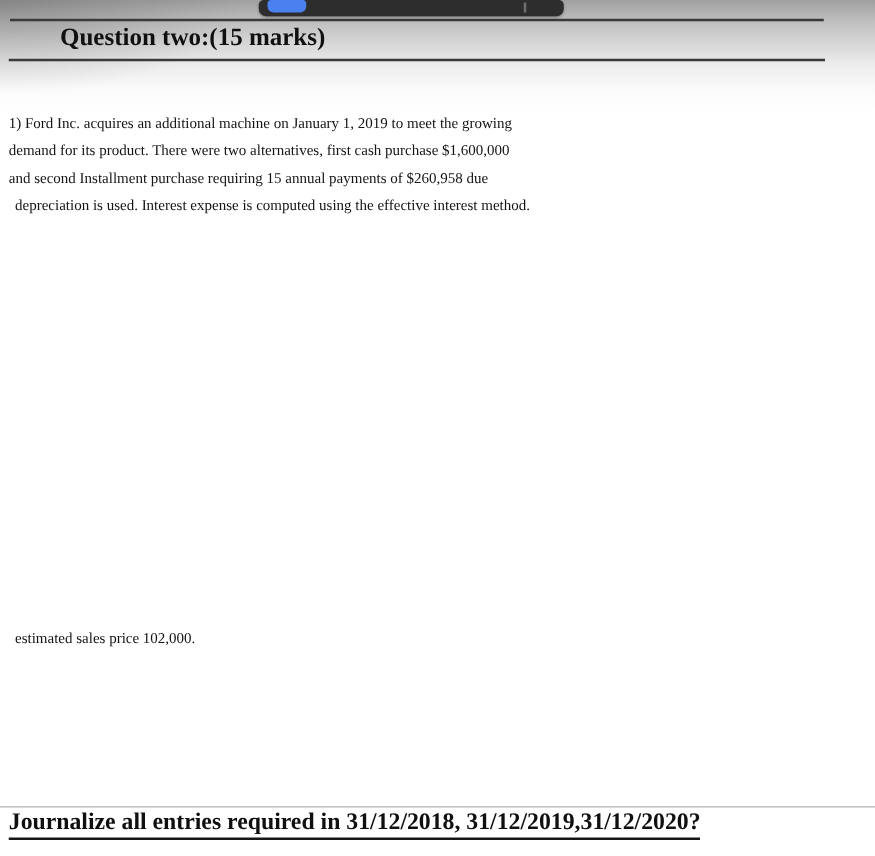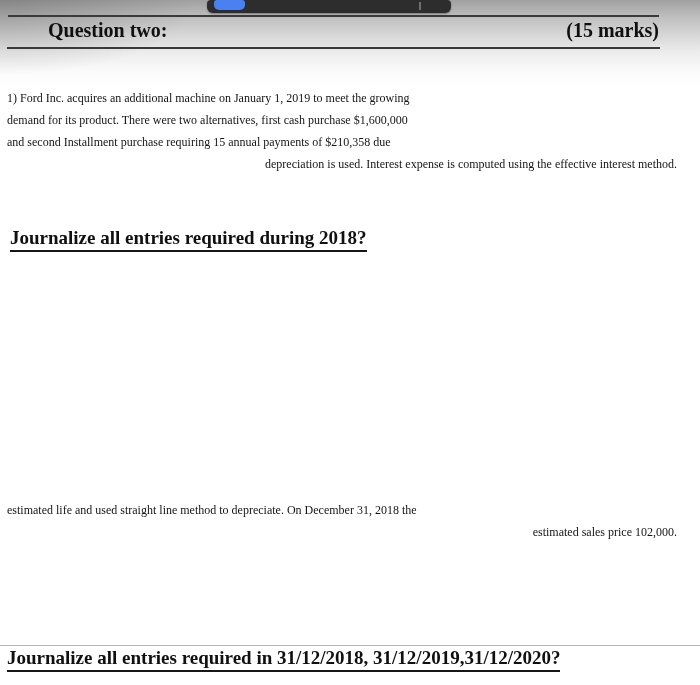--- a/index.html
+++ b/index.html
@@ -36,31 +36,31 @@
   }
 
   .rule-dark {
     position: absolute; height: 2px; background: #3a3a3a;
   }
   .rule-top    { left: 8px; top: 15px; width: 651px; }
   .rule-bottom { left: 7px; top: 47px; width: 653px; }
 
   .header-row {
     position: absolute; left: 8px; top: 19px; width: 651px;
-    display: flex; justify-content: space-between; align-items: baseline;
+    display: flex; align-items: baseline;
     font-weight: bold; font-size: 20px; color: #101010;
   }
   .header-row .title { padding-left: 40px; }
 
   .para {
     position: absolute; left: 7px; width: 670px;
     font-size: 12px; line-height: 21.9px; color: #141414;
   }
   .para .line { white-space: nowrap; }
-  .para .line.indent-1 { padding-left: 5px; text-align: right; }
+  .para .line.indent-1 { padding-left: 5px; }
 
   .q1-para { top: 88px; }
   .q2-para { top: 500px; }
 
   .prompt {
     position: absolute;
     font-weight: bold; font-size: 19px; color: #101010;
   }
   .prompt .underlined {
     display: inline-block;
@@ -89,30 +89,26 @@
   <div class="rule-dark rule-top"></div>
   <div class="header-row">
     <span class="title">Question two:</span>
     <span class="marks">(15 marks)</span>
   </div>
   <div class="rule-dark rule-bottom"></div>
 
   <div class="para q1-para">
     <div class="line">1) Ford Inc. acquires an additional machine on January 1, 2019 to meet the growing</div>
     <div class="line">demand for its product. There were two alternatives, first cash purchase $1,600,000</div>
-    <div class="line">and second Installment purchase requiring 15 annual payments of $210,358 due</div>
+    <div class="line">and second Installment purchase requiring 15 annual payments of $260,958 due</div>
     <div class="line indent-1">depreciation is used. Interest expense is computed using the effective interest method.</div>
   </div>
 
-  <div class="prompt q1-prompt">
-    <span class="underlined">Journalize all entries required during 2018?</span>
-  </div>
 
   <div class="para q2-para">
-    <div class="line">estimated life and used straight line method to depreciate. On December 31, 2018 the</div>
     <div class="line indent-1">estimated sales price 102,000.</div>
   </div>
 
   <div class="prompt q2-prompt">
     <span class="underlined">Journalize all entries required in 31/12/2018, 31/12/2019,31/12/2020?</span>
   </div>
 
   <div class="rule-faint"></div>
 
 </div>

